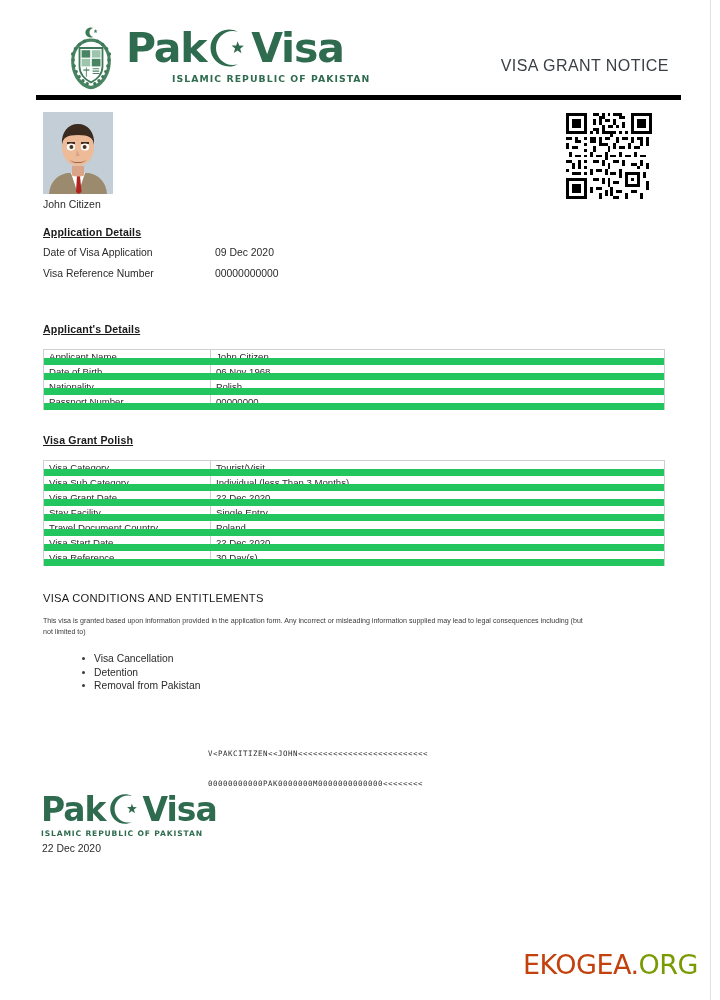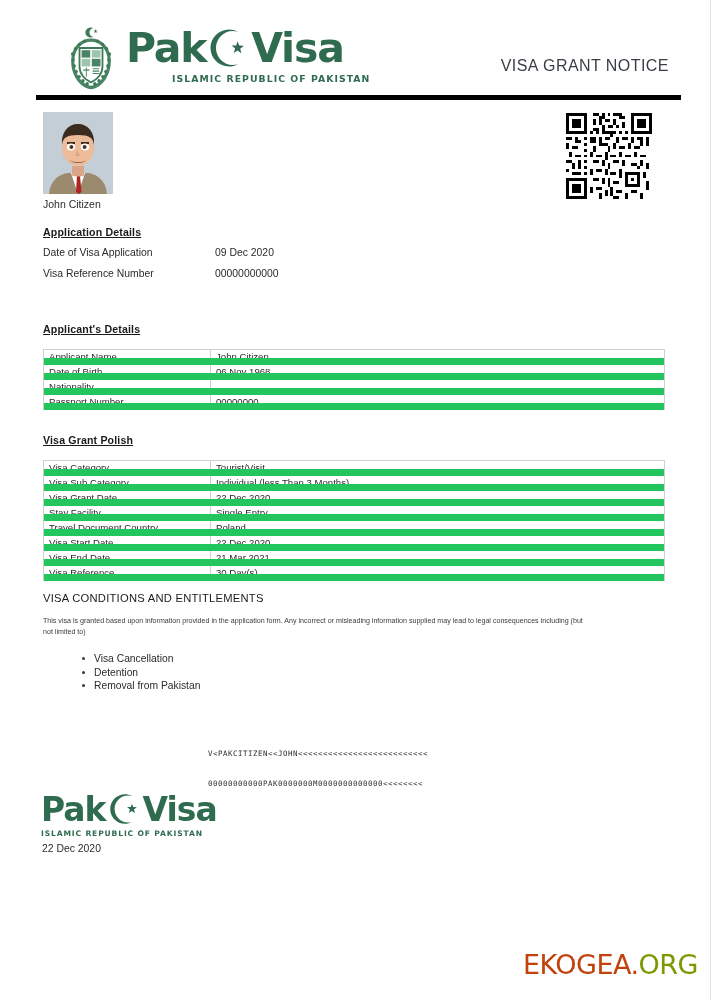--- a/index.html
+++ b/index.html
@@ -497,20 +497,21 @@
     <div class="trow">
       <div class="tcell-k">Applicant Name</div>
       <div class="tcell-v">John Citizen</div>
     </div>
     <div class="trow">
       <div class="tcell-k">Date of Birth</div>
       <div class="tcell-v">06 Nov 1968</div>
     </div>
     <div class="trow">
       <div class="tcell-k">Nationality</div>
+      <div class="tcell-v">Polish</div>
     </div>
     <div class="trow">
       <div class="tcell-k">Passport Number</div>
       <div class="tcell-v">00000000</div>
     </div>
   </div>
 
   <div class="sec-head" style="top:434px">Visa Grant Polish</div>
   <div class="tbl" style="top:460px">
     <div class="trow">
@@ -529,24 +530,20 @@
       <div class="tcell-k">Stay Facility</div>
       <div class="tcell-v">Single Entry</div>
     </div>
     <div class="trow">
       <div class="tcell-k">Travel Document Country</div>
       <div class="tcell-v">Poland</div>
     </div>
     <div class="trow">
       <div class="tcell-k">Visa Start Date</div>
       <div class="tcell-v">22 Dec 2020</div>
-    </div>
-    <div class="trow">
-      <div class="tcell-k">Visa End Date</div>
-      <div class="tcell-v">21 Mar 2021</div>
     </div>
     <div class="trow">
       <div class="tcell-k">Visa Reference</div>
       <div class="tcell-v">30 Day(s)</div>
     </div>
   </div>
 
   <div id="cond-title">VISA CONDITIONS AND ENTITLEMENTS</div>
   <div id="cond-para">This visa is granted based upon information provided in the application form. Any incorrect or misleading information supplied may lead to legal consequences including (but not limited to)</div>
   <ul id="cond-list">

